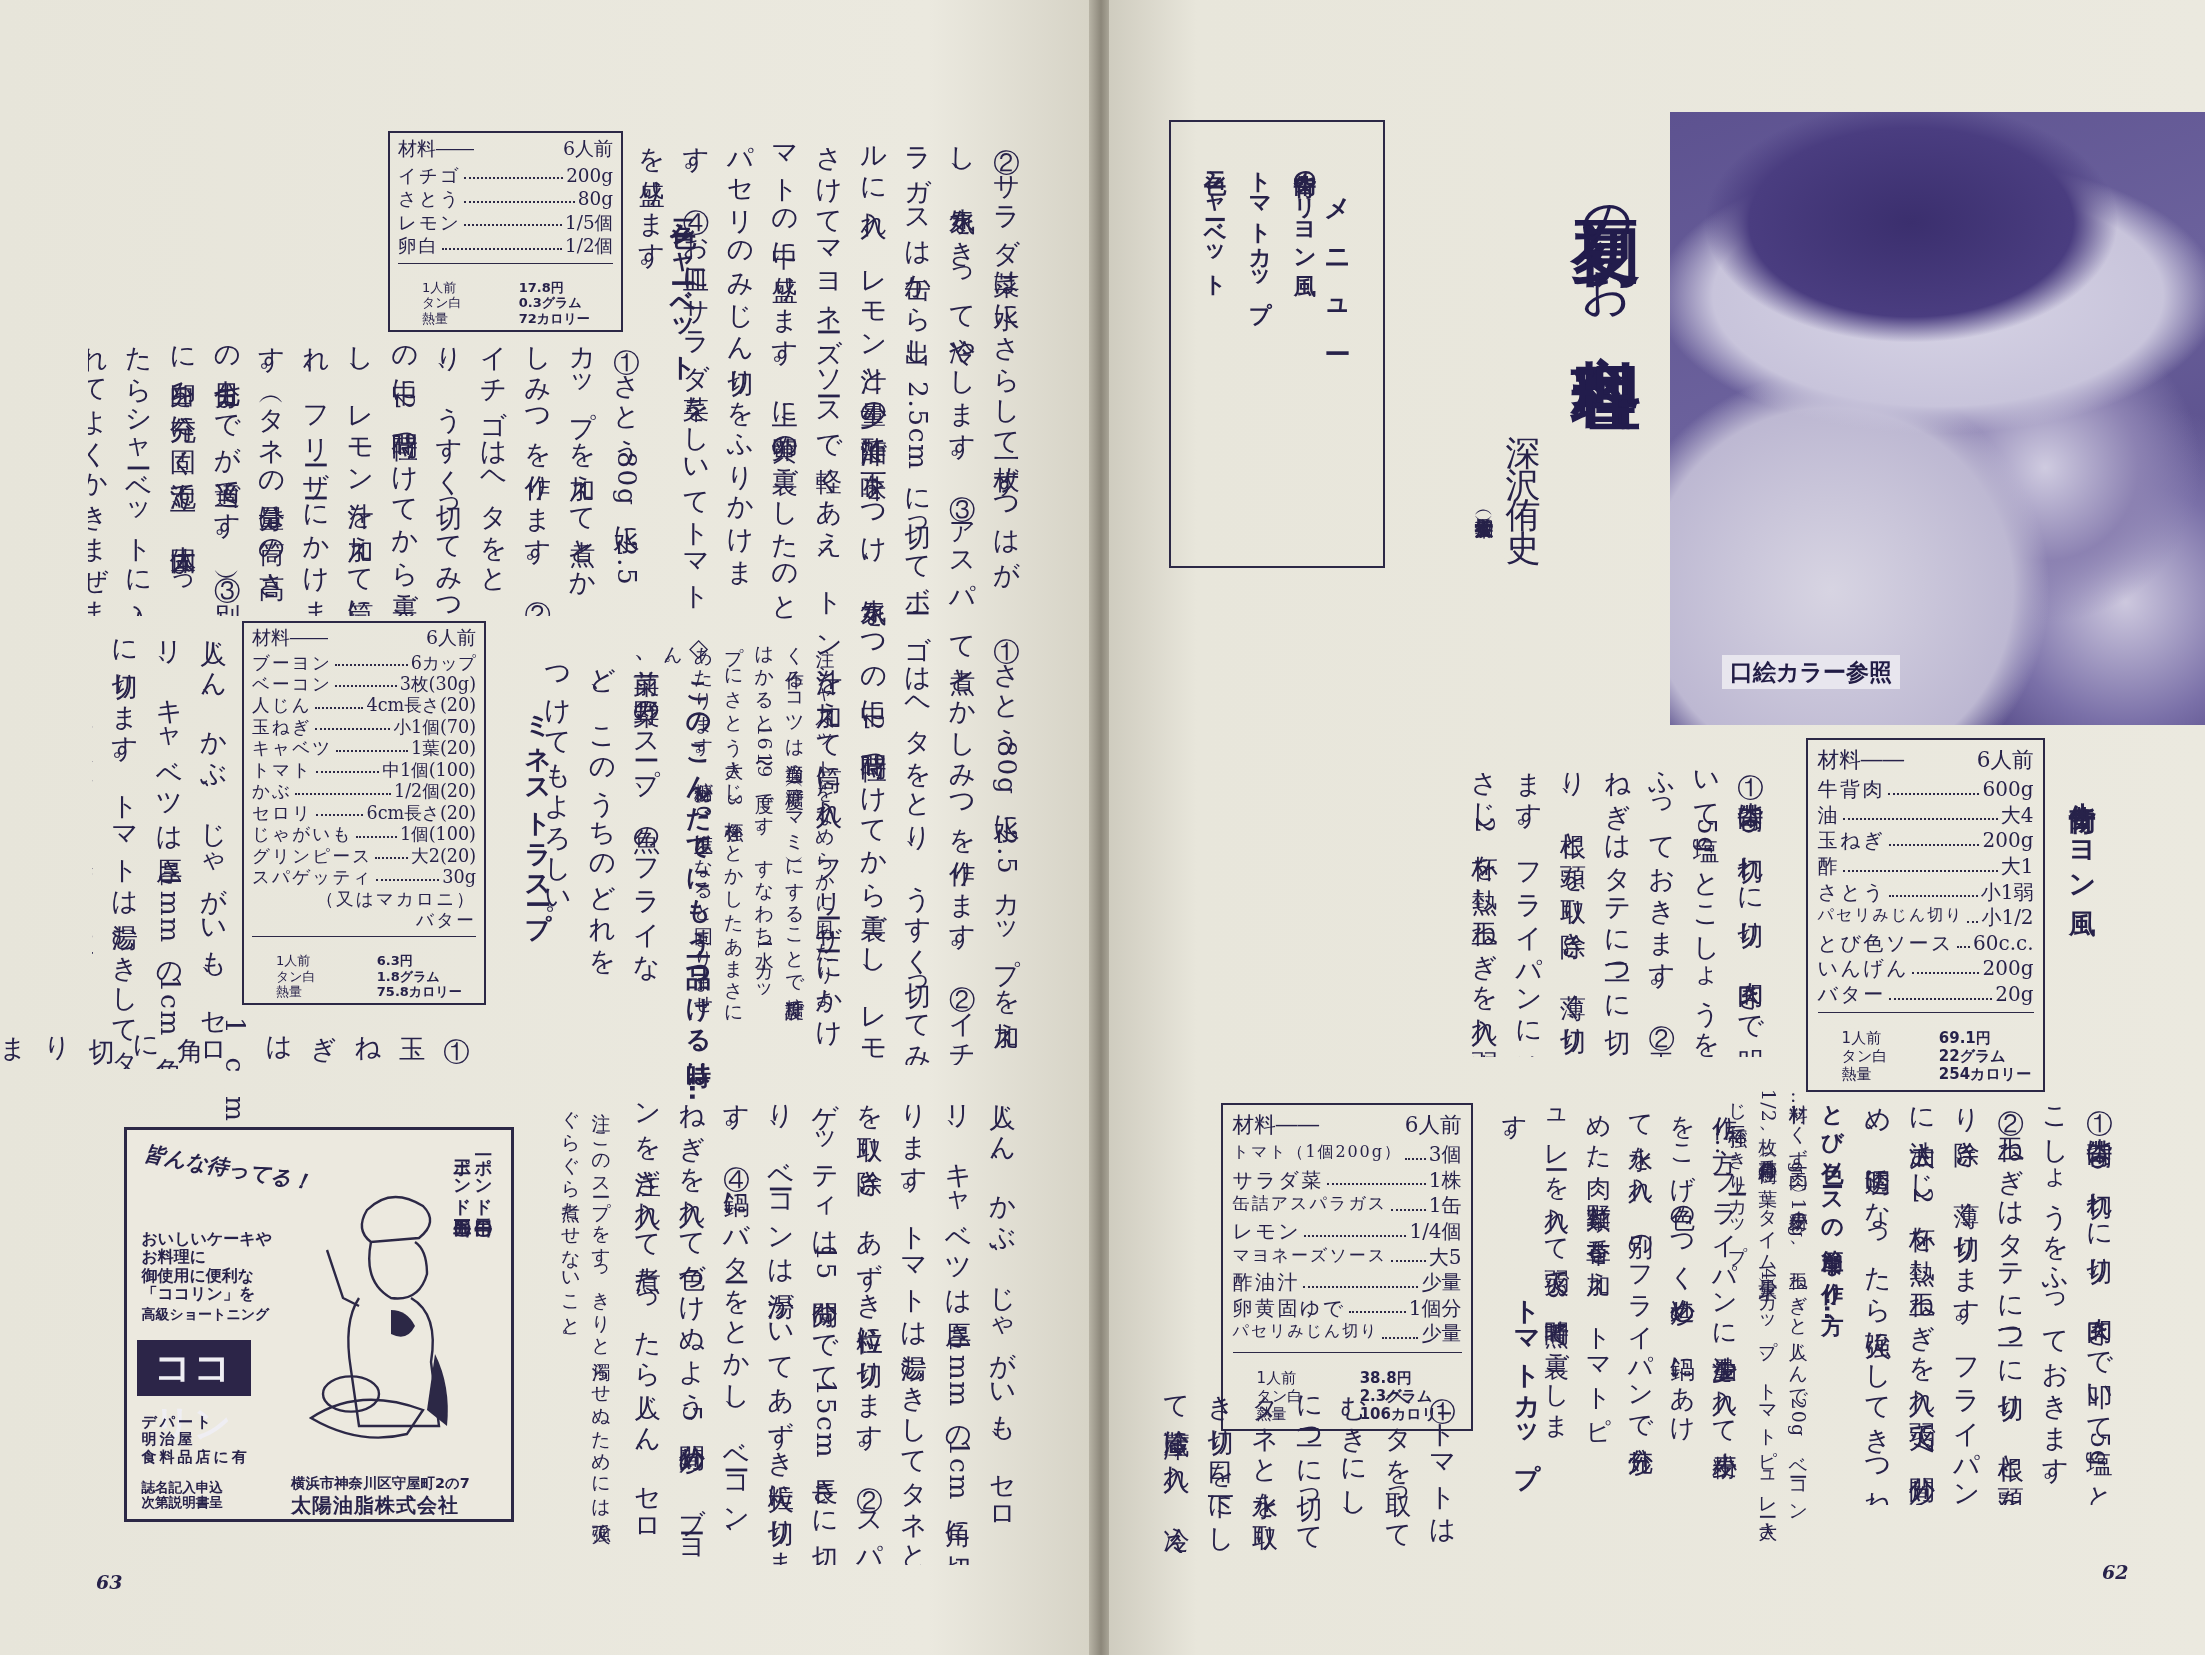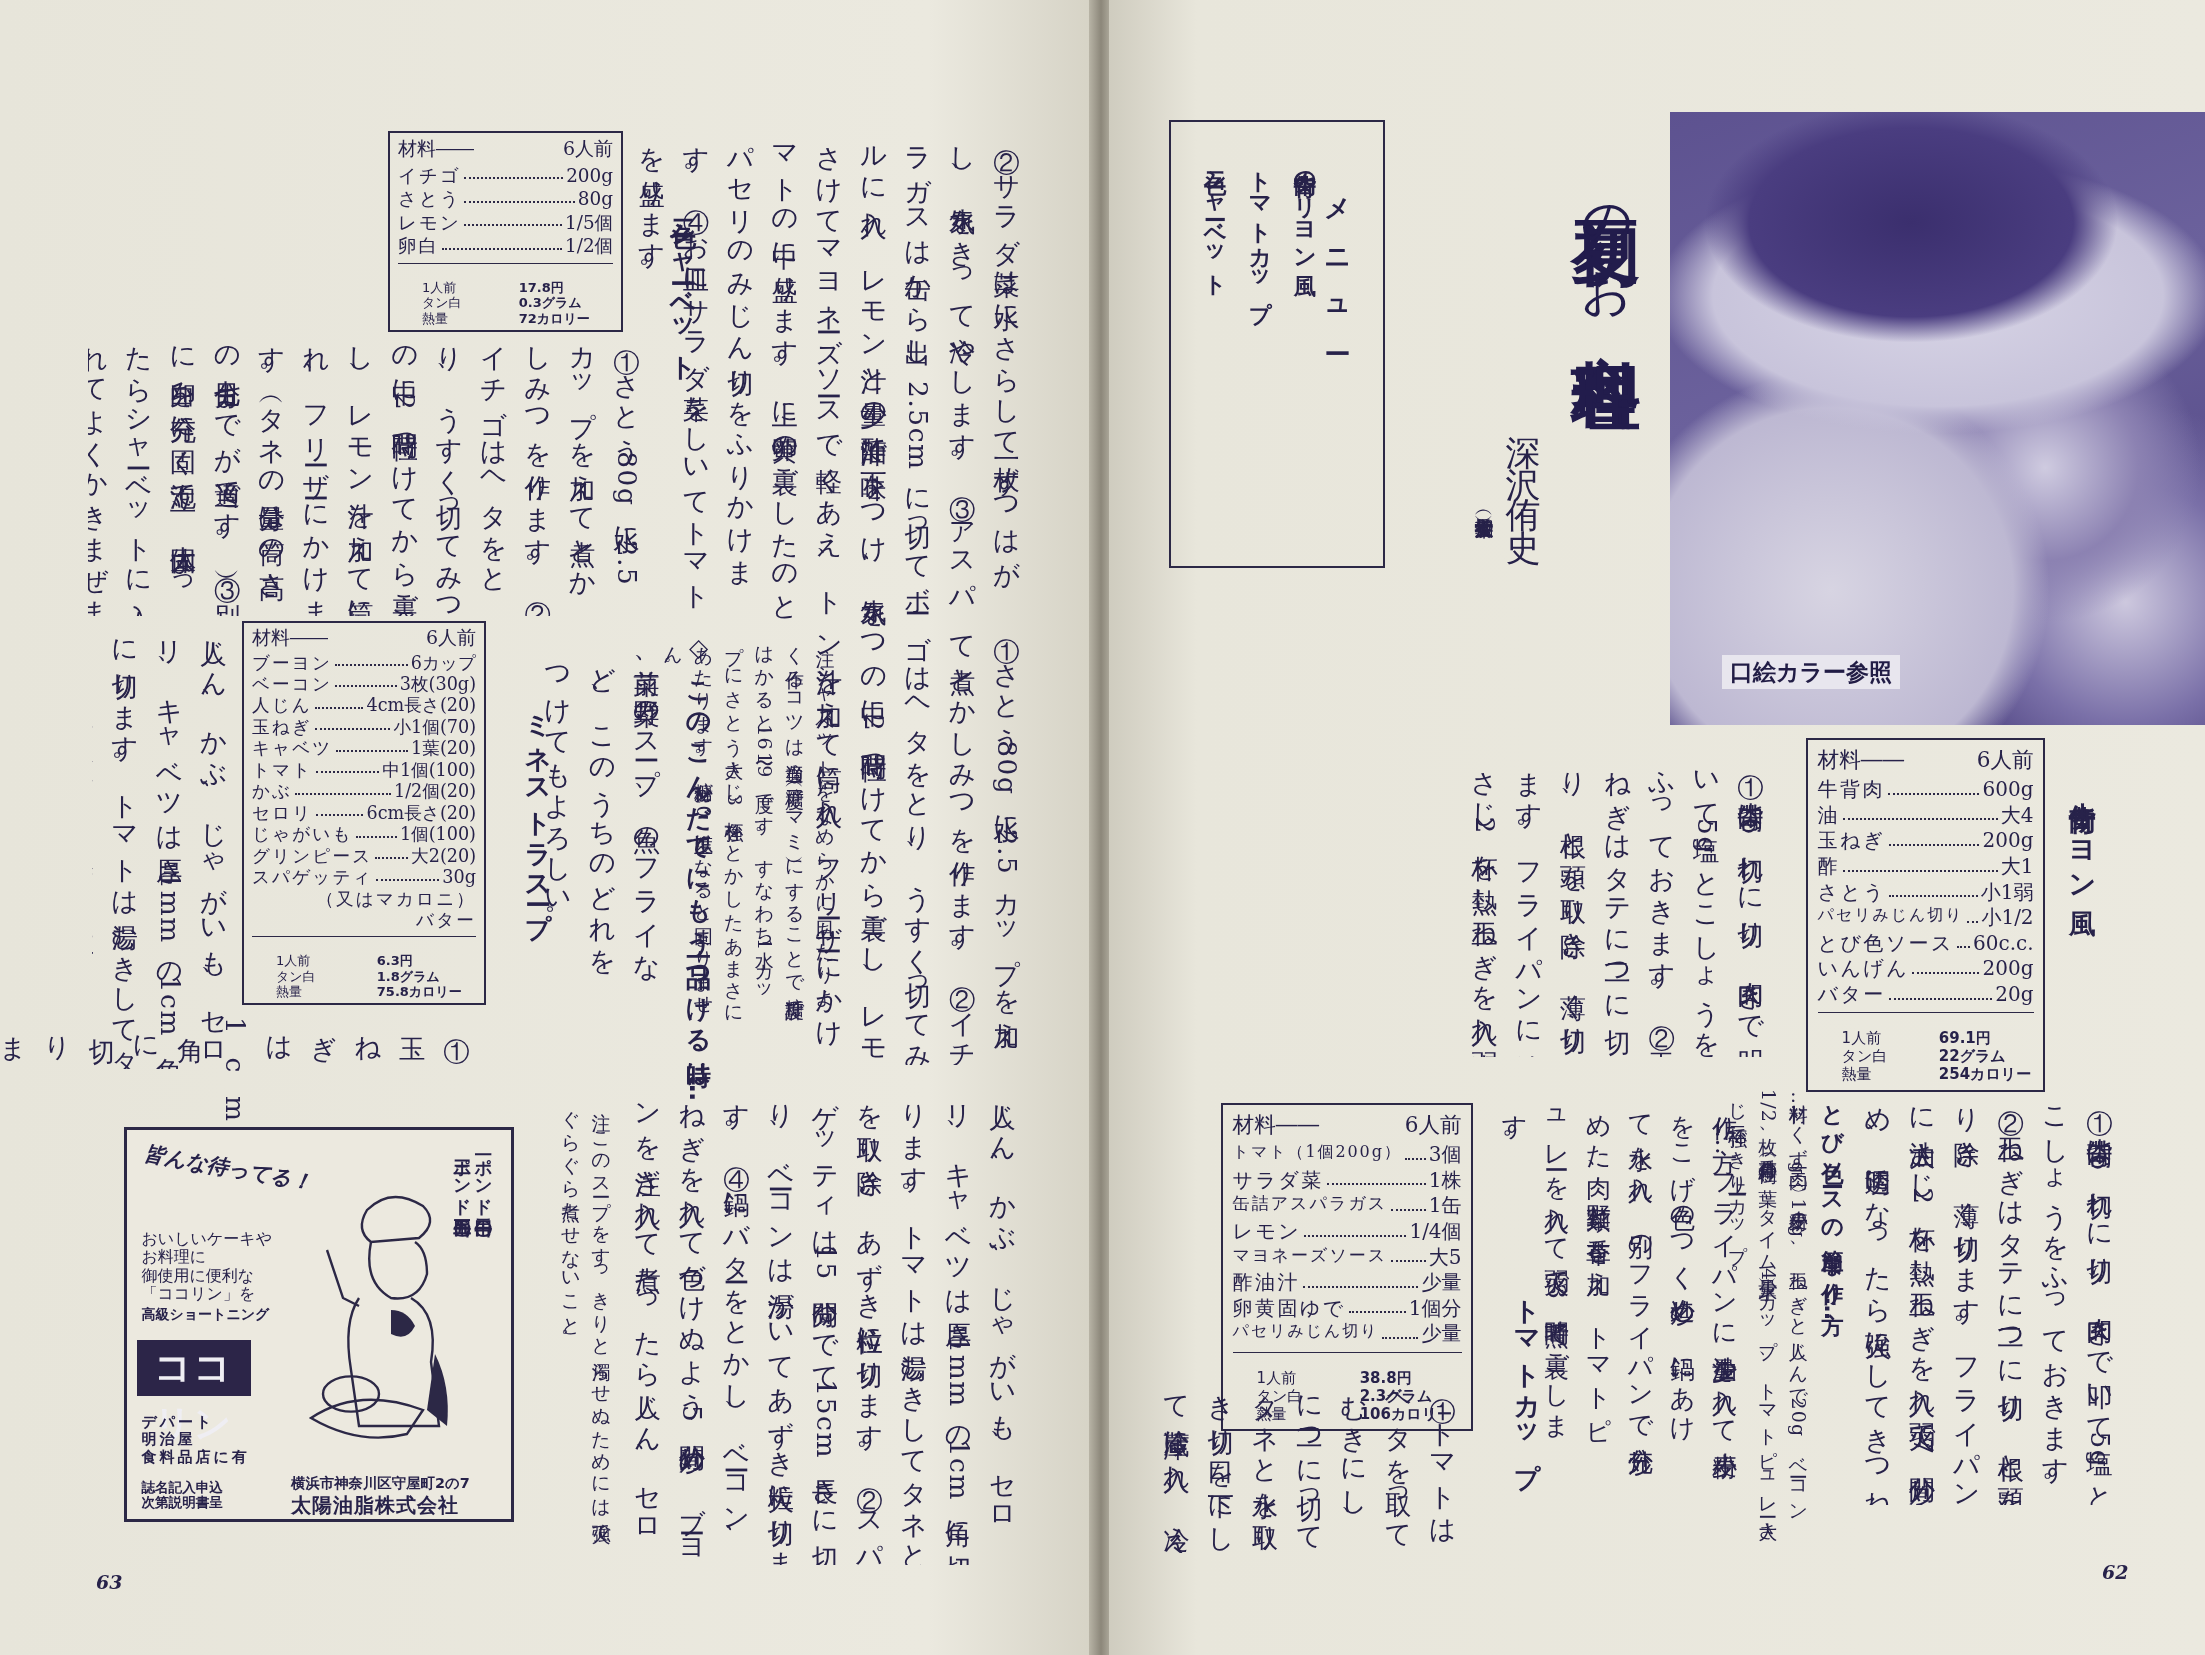--- a/index.html
+++ b/index.html
@@ -35,21 +35,21 @@
   .title{position:absolute;left:1573px;top:160px;writing-mode:vertical-rl;font-size:69px;font-weight:bold;letter-spacing:0.08em;line-height:1;color:#221c4c;}
   .title .sm{font-size:51px;font-weight:normal;}
   .author{position:absolute;left:1499px;top:408px;writing-mode:vertical-rl;font-size:35px;letter-spacing:0.9em;}
   .aff{position:absolute;left:1472px;top:504px;writing-mode:vertical-rl;font-size:19px;font-family:"DejaVu Sans","Liberation Sans",sans-serif;}
   .menu-box{left:1169px;top:120px;width:212px;height:444px;}
   .menu-title{position:absolute;left:1321px;top:180px;writing-mode:vertical-rl;font-family:"DejaVu Sans","Liberation Sans",sans-serif;font-weight:bold;font-size:26px;letter-spacing:0.9em;}
   .menu-items{position:absolute;left:1193px;top:156px;writing-mode:vertical-rl;font-family:"DejaVu Sans","Liberation Sans",sans-serif;font-weight:bold;font-size:22.4px;line-height:2;}
   .pgnum{position:absolute;font-style:italic;font-weight:bold;font-size:19px;font-family:"DejaVu Serif",serif;}
   .ad{position:absolute;left:124px;top:1127px;width:384px;height:389px;border:3.2px solid #2c2846;background:#ece9df;font-family:"DejaVu Sans","Liberation Sans",sans-serif;color:#27224a;}
   .ad .tag{position:absolute;left:16px;top:24px;font-weight:bold;font-size:21px;font-style:italic;transform:rotate(10deg);}
-  .ad .desc{position:absolute;left:14.4px;top:100px;font-size:16px;font-weight:normal;line-height:1.15;}
+  .ad .desc{position:absolute;left:14.4px;top:100px;font-size:16px;font-weight:bold;line-height:1.15;}
   .ad .kind{position:absolute;left:14.4px;top:176px;font-size:14px;font-weight:bold;}
   .ad .brand{position:absolute;left:9.6px;top:210px;width:114px;height:56px;background:#2c2548;color:#efeef3;font-size:37px;font-weight:bold;text-align:center;line-height:56px;letter-spacing:0.05em;}
   .ad .stores{position:absolute;left:14.4px;top:284px;font-size:15px;font-weight:bold;line-height:1.15;letter-spacing:0.2em;}
   .ad .req{position:absolute;left:14.4px;top:350px;font-size:13.6px;font-weight:bold;line-height:1.1;}
   .ad .prices{position:absolute;right:17.6px;top:16px;writing-mode:vertical-rl;font-size:17.6px;font-weight:bold;line-height:1.2;}
   .ad .addr{position:absolute;left:164px;top:344px;font-size:14.4px;font-weight:bold;}
   .ad .company{position:absolute;left:164px;top:362px;font-size:20px;font-weight:bold;letter-spacing:0.05em;}
   .ad .chef{position:absolute;left:152px;top:48px;width:184px;height:288px;}
 </style>
 </head>

